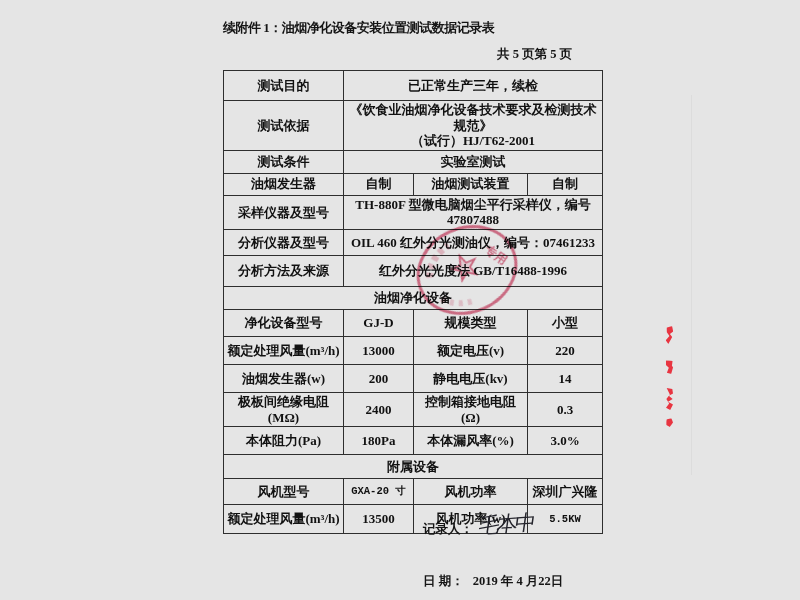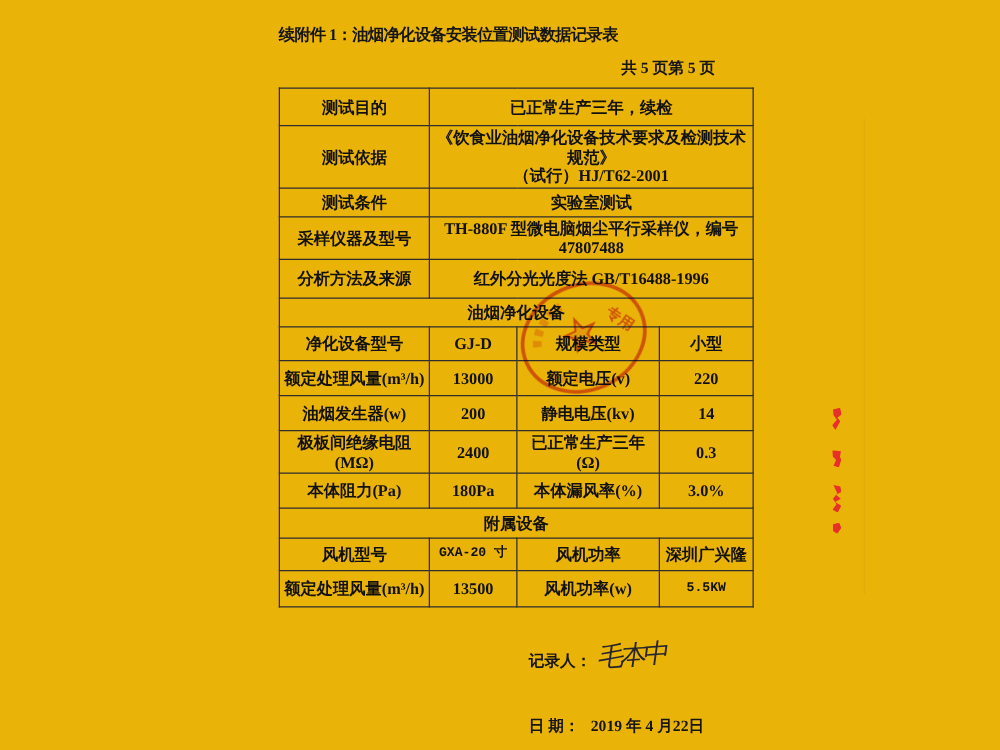--- a/index.html
+++ b/index.html
@@ -8,21 +8,21 @@
     width: 800px;
     height: 600px;
     overflow: hidden;
     background: #ffffff;
     font-family: "Liberation Serif", "DejaVu Serif", serif;
   }
   #page {
     position: relative;
     width: 800px;
     height: 600px;
-    background: #eab308;
+    background: #e5e5e5;
     color: #151515;
   }
   .doc-title {
     position: absolute;
     left: 223px;
     top: 19px;
     font-size: 13px;
     font-weight: 700;
     letter-spacing: -0.5px;
     white-space: nowrap;
@@ -145,23 +145,33 @@
           <td colspan="3">已正常生产三年，续检</td>
         </tr>
         <tr style="height: 29px;">
           <td>测试依据</td>
           <td colspan="3">《饮食业油烟净化设备技术要求及检测技术规范》<br>（试行）HJ/T62-2001</td>
         </tr>
         <tr style="height: 23px;">
           <td>测试条件</td>
           <td colspan="3">实验室测试</td>
         </tr>
+        <tr style="height: 22px;">
+          <td>油烟发生器</td>
+          <td>自制</td>
+          <td>油烟测试装置</td>
+          <td>自制</td>
+        </tr>
         <tr style="height: 26px;">
           <td>采样仪器及型号</td>
           <td colspan="3">TH-880F 型微电脑烟尘平行采样仪，编号 47807488</td>
+        </tr>
+        <tr style="height: 26px;">
+          <td>分析仪器及型号</td>
+          <td colspan="3">OIL 460 红外分光测油仪，编号：07461233</td>
         </tr>
         <tr style="height: 31px;">
           <td>分析方法及来源</td>
           <td colspan="3">红外分光光度法 GB/T16488-1996</td>
         </tr>
         <tr style="height: 23px;">
           <td colspan="4">油烟净化设备</td>
         </tr>
         <tr style="height: 27px;">
           <td>净化设备型号</td>
@@ -177,21 +187,21 @@
         </tr>
         <tr style="height: 28px;">
           <td>油烟发生器(w)</td>
           <td>200</td>
           <td>静电电压(kv)</td>
           <td>14</td>
         </tr>
         <tr style="height: 27px;">
           <td>极板间绝缘电阻(MΩ)</td>
           <td>2400</td>
-          <td>已正常生产三年(Ω)</td>
+          <td>控制箱接地电阻(Ω)</td>
           <td>0.3</td>
         </tr>
         <tr style="height: 28px; margin-top: 19px;">
           <td>本体阻力(Pa)</td>
           <td>180Pa</td>
           <td>本体漏风率(%)</td>
           <td>3.0%</td>
         </tr>
         <tr style="height: 24px;">
           <td colspan="4">附属设备</td>

